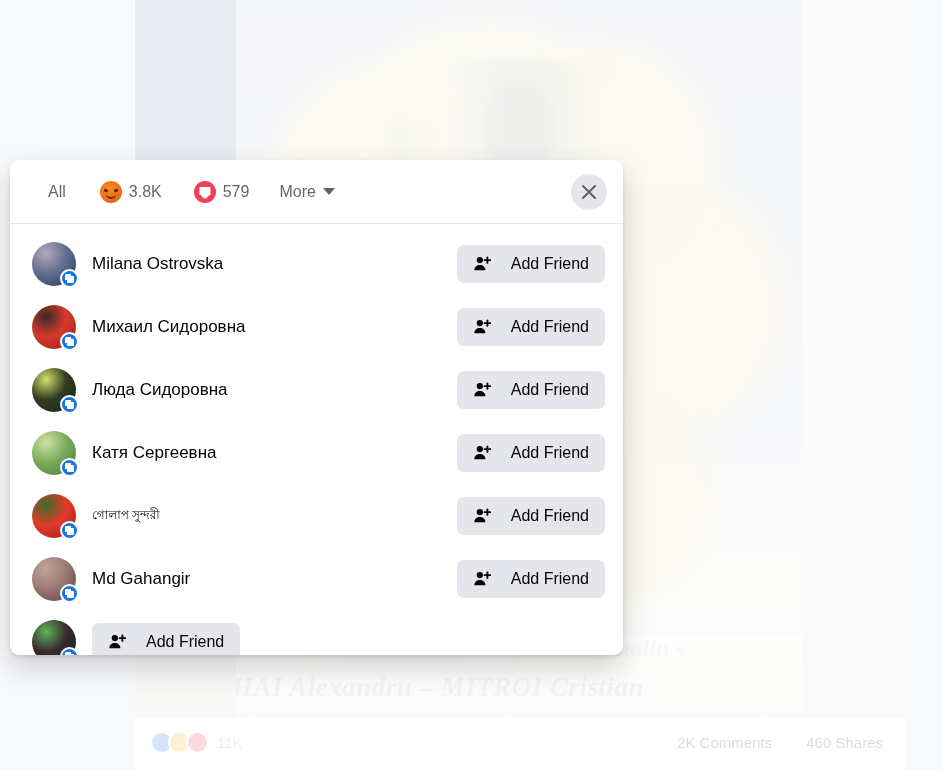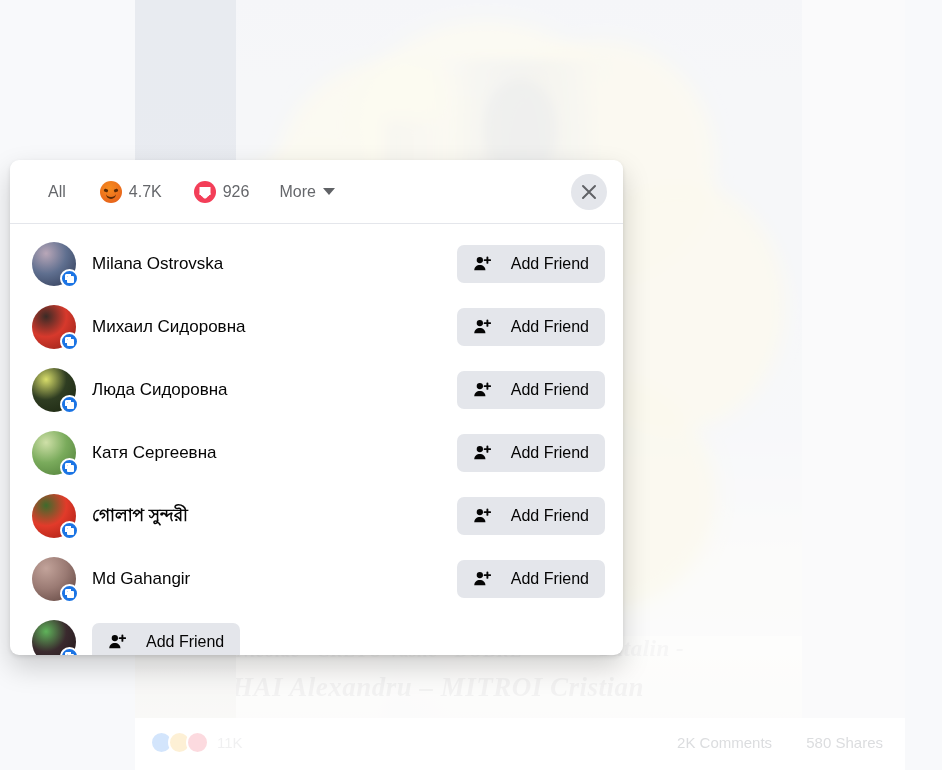--- a/index.html
+++ b/index.html
@@ -206,21 +206,21 @@
   }
   .badge::after{
     content:"";position:absolute;left:3px;top:3px;width:4px;height:4px;
     border-left:2px solid #fff;border-top:2px solid #fff;border-radius:2px 0 0 0;
   }
   .row-name{
     flex:1 1 auto;font-size:17px;color:#050505;
     white-space:nowrap;overflow:hidden;text-overflow:ellipsis;
     padding-right:10px;
   }
-  .row-name.bn{font-weight:700;font-size:17px;}
+  .row-name.bn{font-weight:400;font-size:12px;}
   .add-friend{
     flex:0 0 auto;display:flex;align-items:center;gap:20px;
     background:#e4e6eb;border:none;border-radius:7px;
     height:38px;padding:0 16px;cursor:pointer;
     font-size:16px;color:#050505;
     font-family:"Liberation Sans","DejaVu Sans",sans-serif;
   }
   .add-friend svg{display:block;flex:0 0 auto;}
 </style>
 </head>
@@ -261,21 +261,21 @@
   <div class="stats-bar">
     <div class="stats-inner">
       <div class="react-group">
         <div class="react-pill like"></div>
         <div class="react-pill sad"></div>
         <div class="react-pill love"></div>
         <div class="react-count">11K</div>
       </div>
       <div class="stats-right">
         <span>2K Comments</span>
-        <span>580 Shares</span>
+        <span>460 Shares</span>
       </div>
     </div>
 
   </div>
 </div>
 
 <div id="veil"></div>
 
 <div id="modal">
 
@@ -286,26 +286,26 @@
         <span>All</span>
       </div>
 
 
       <div class="tab">
         <span class="emoji angry">
           <i class="eye l"></i>
             <i class="eye r"></i>
             <i class="mouth"></i>
         </span>
-        <span class="count">4.7K</span>
+        <span class="count">3.8K</span>
       </div>
 
       <div class="tab">
         <span class="emoji love"></span>
-        <span class="count">926</span>
+        <span class="count">579</span>
       </div>
 
       <div class="tab-more">
         <span>More</span>
         <span class="caret"></span>
       </div>
     </div>
 
     <button class="close-btn" aria-label="Close">
       <svg width="20" height="20" viewBox="0 0 20 20">

